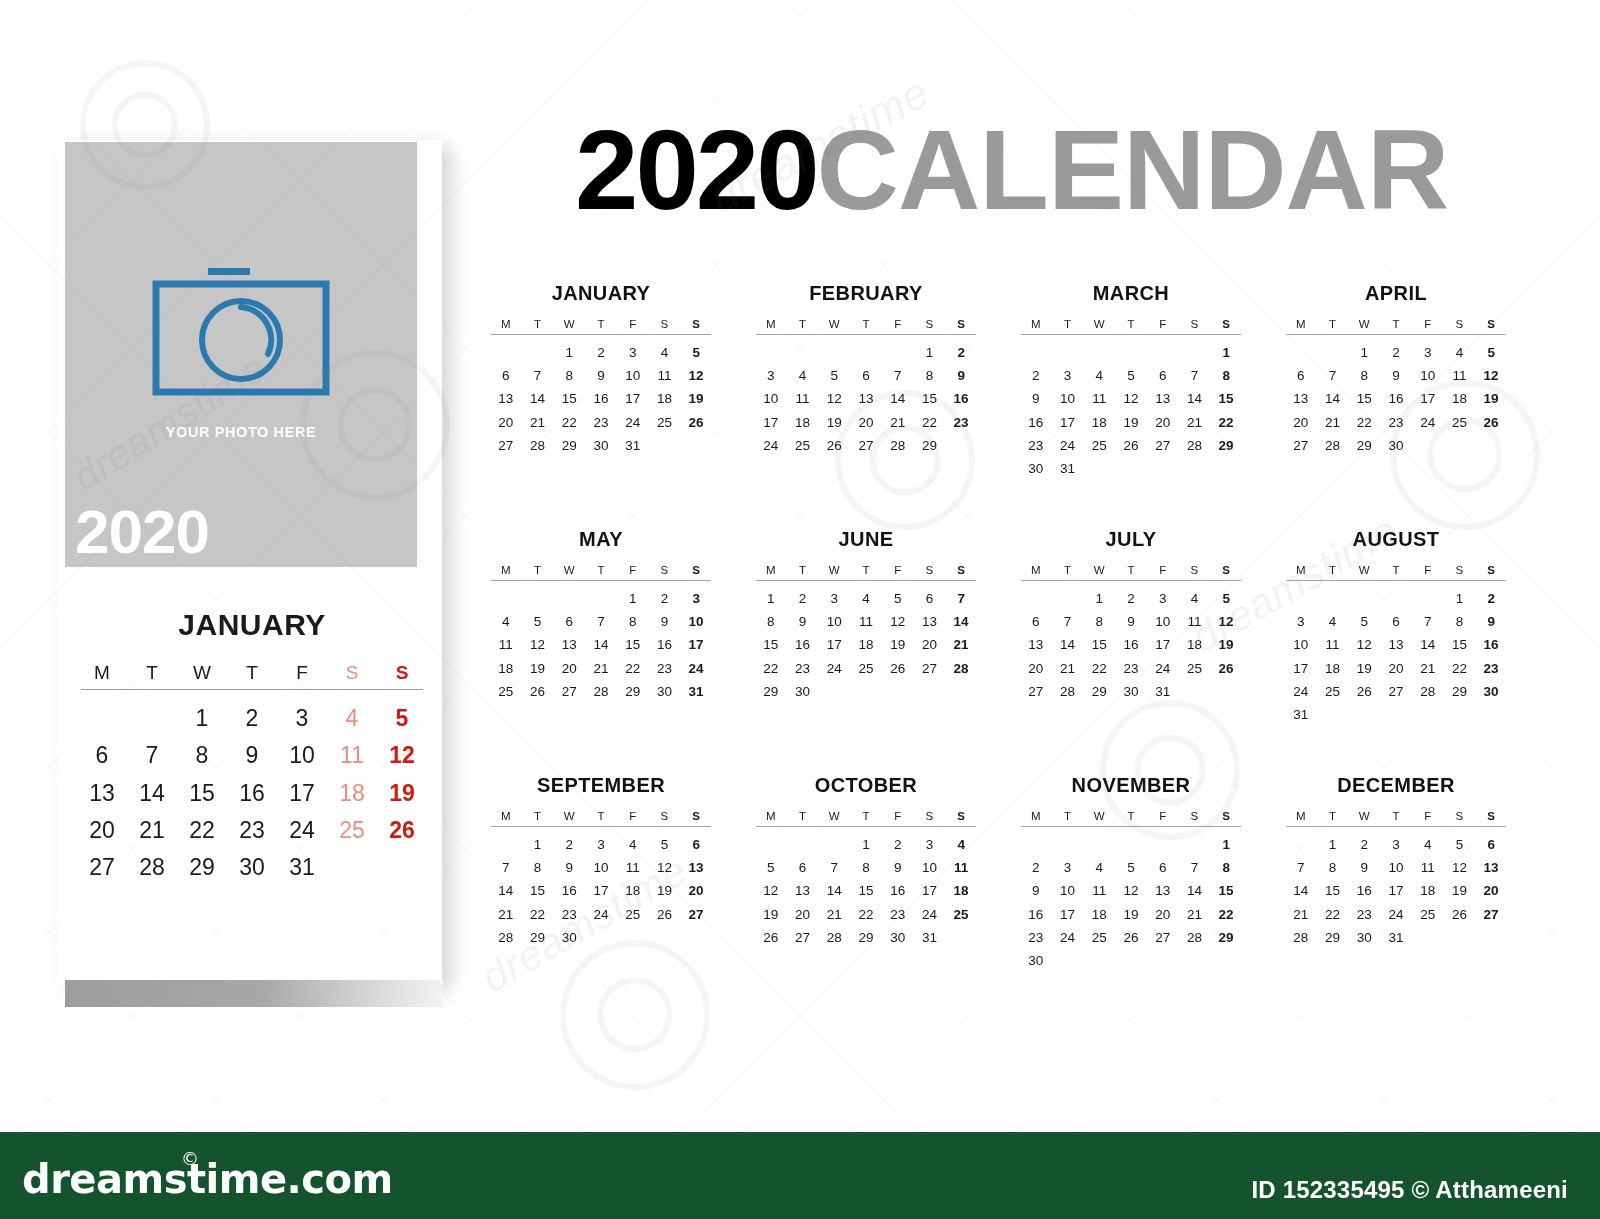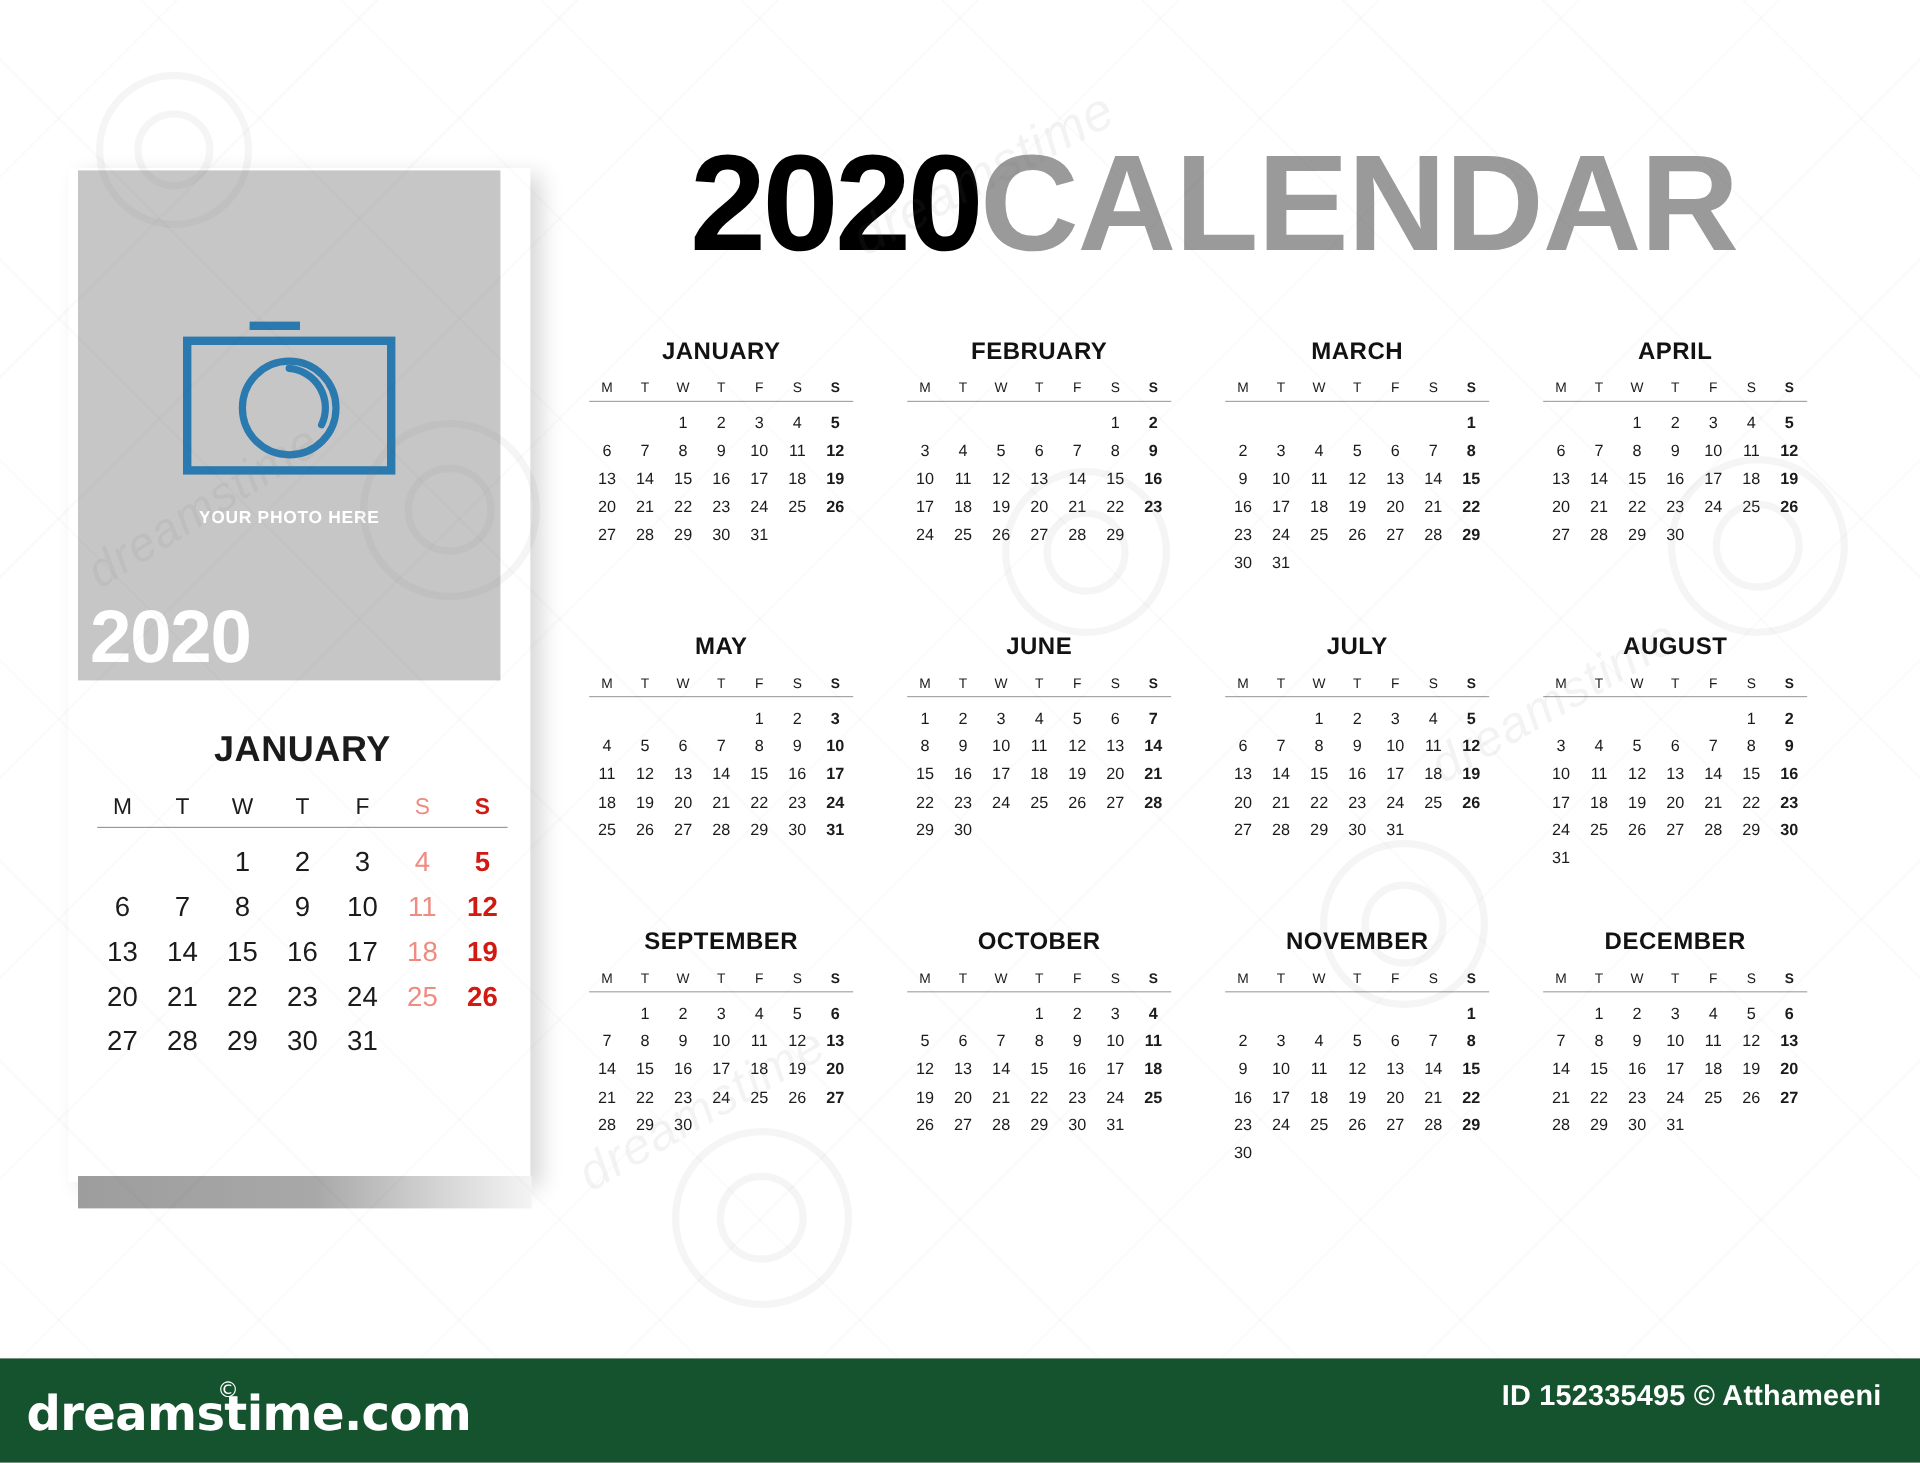--- a/index.html
+++ b/index.html
@@ -117,21 +117,21 @@
   }
   .ds-logo{
     position:absolute; left:22px; top:24px;
     color:#ffffff; font-size:40px; font-weight:bold; letter-spacing:-0.5px;
     font-family:"DejaVu Sans", sans-serif;
   }
   .ds-logo .reg{
     position:absolute; left:159px; top:-8px; font-size:18px; font-weight:normal;
   }
   .ds-id{
-    position:absolute; right:32px; top:18px;
+    position:absolute; right:32px; top:44px;
     color:#ffffff; font-size:24px; font-weight:bold; letter-spacing:0.2px;
   }
 </style>
 </head>
 <body>
 
 <div id="stage">
 
   <div class="card-wrap">
     <div class="card-white"></div>

